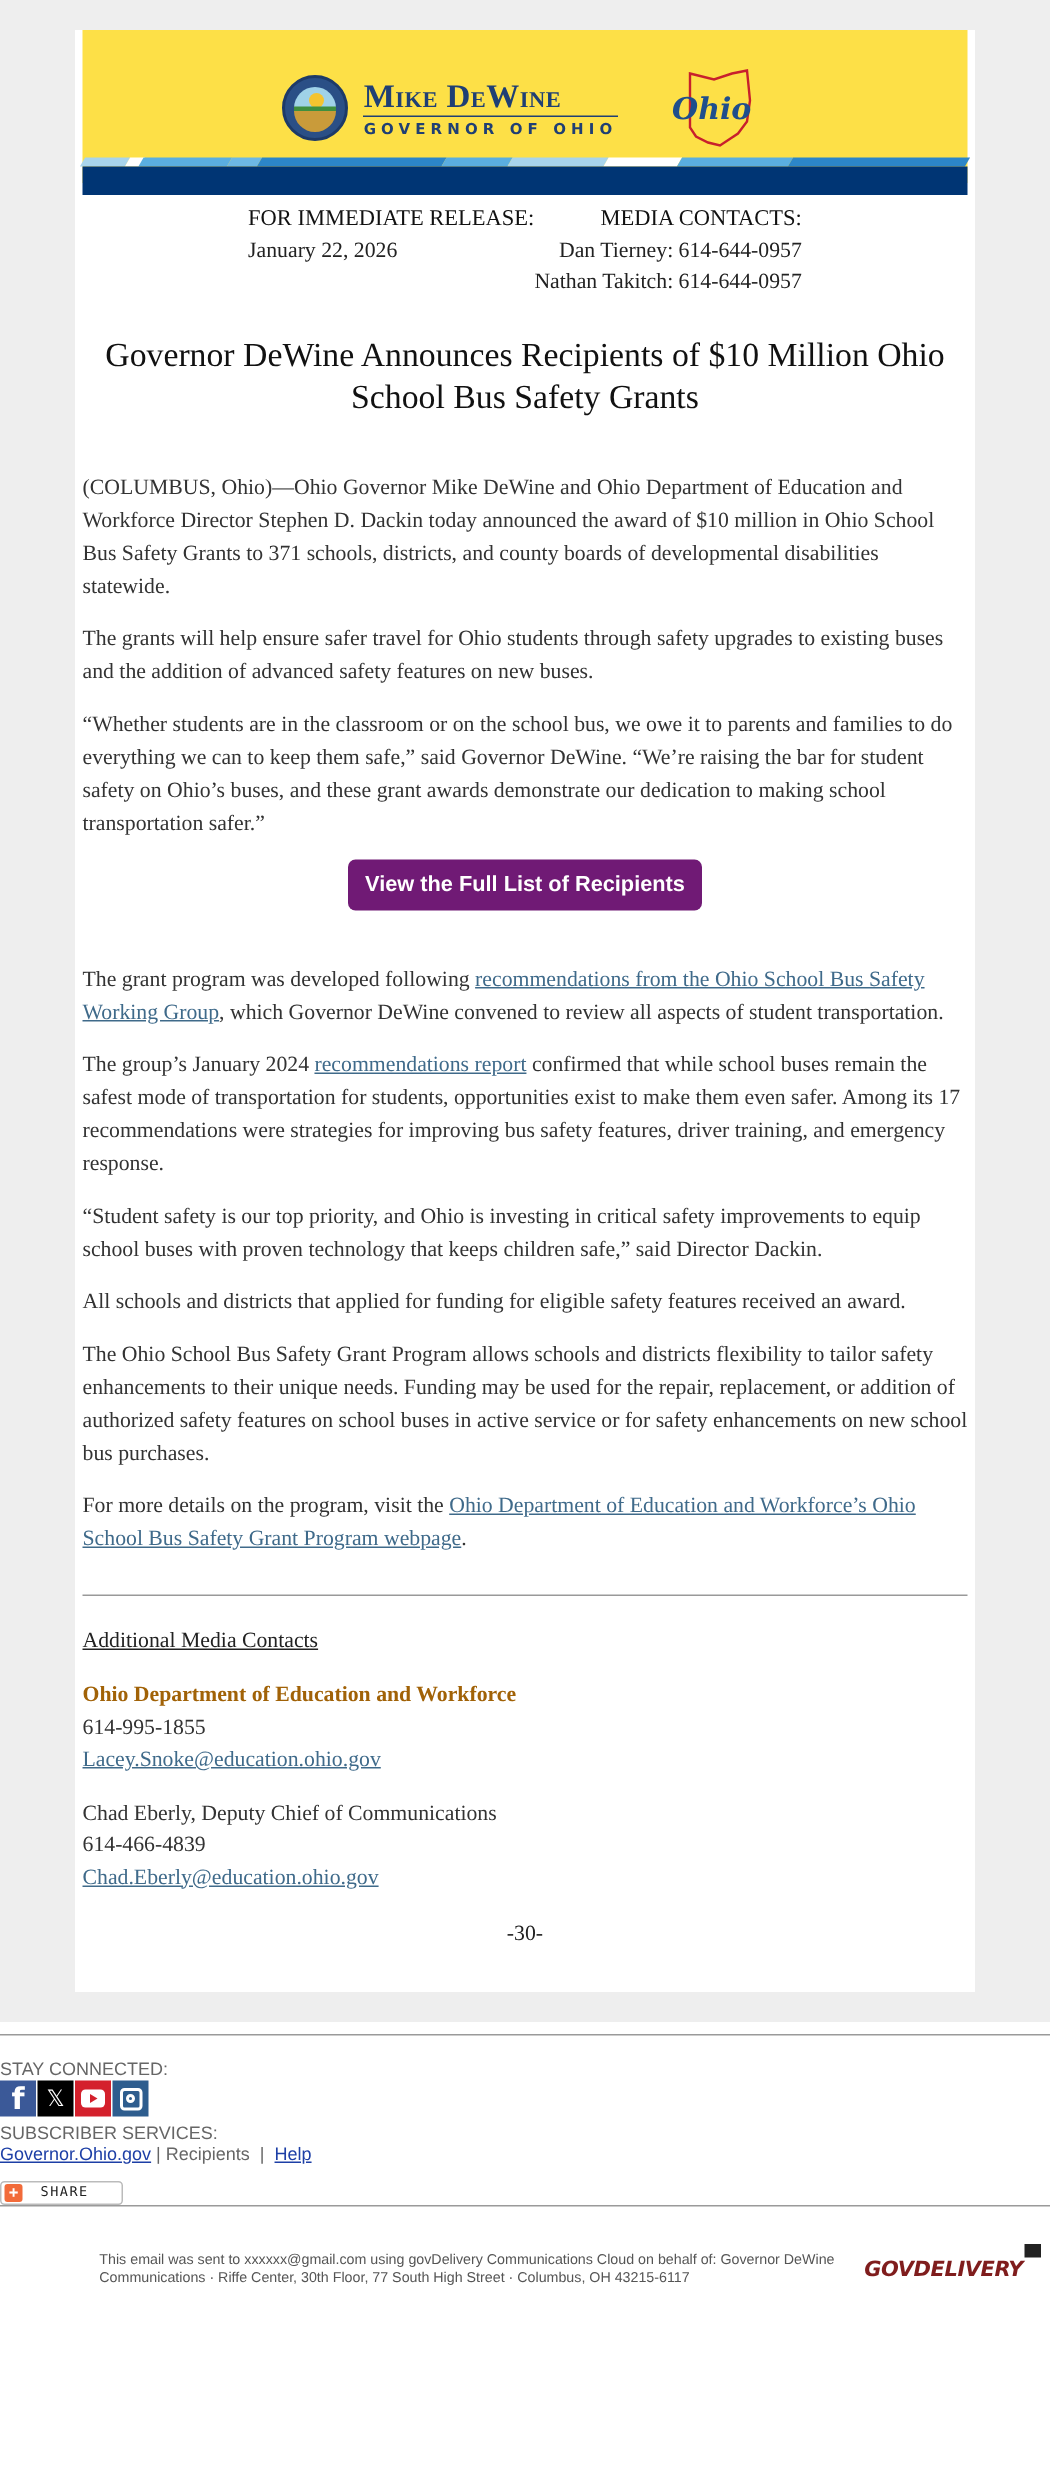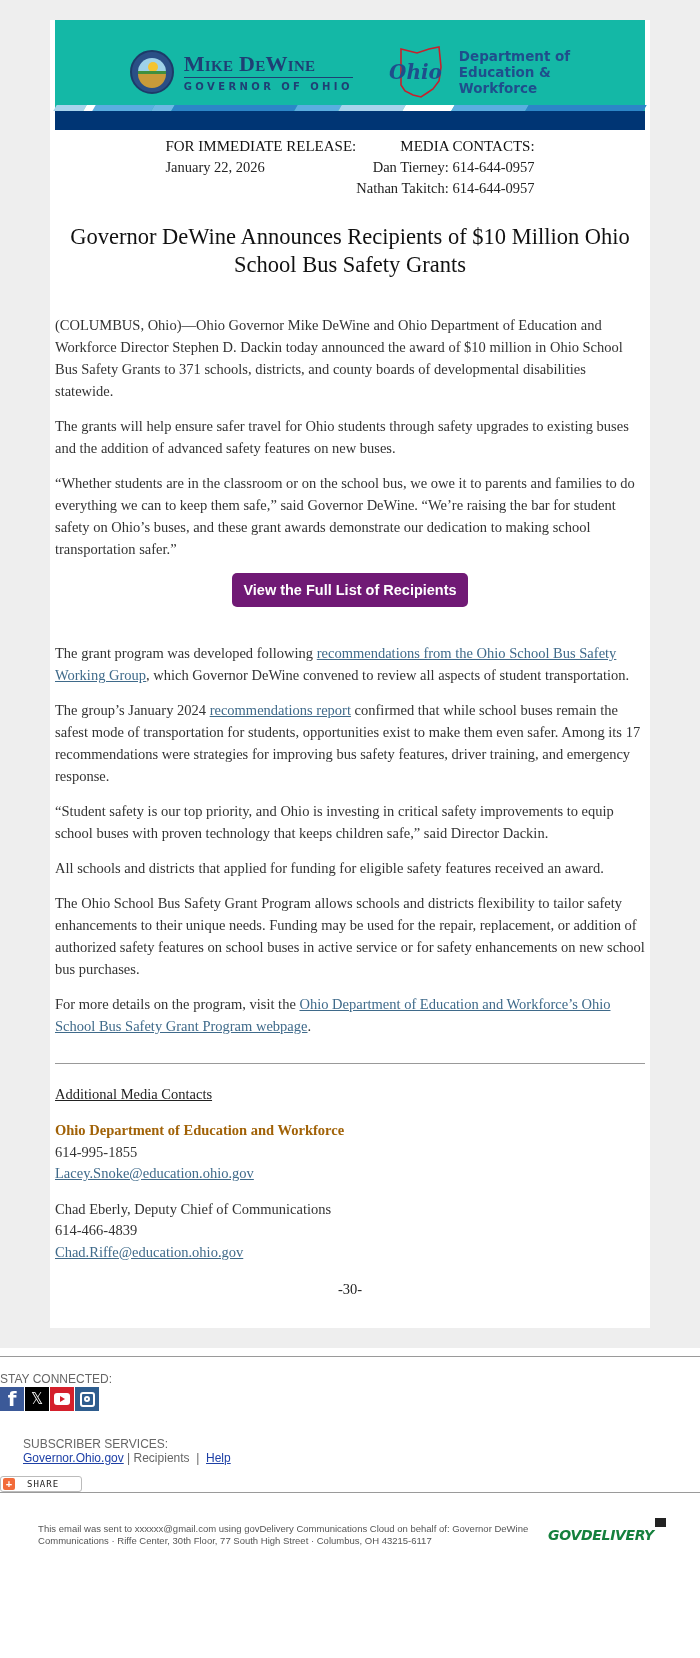--- a/index.html
+++ b/index.html
@@ -3,21 +3,21 @@
 <meta charset="utf-8">
 <style>
   * { box-sizing: border-box; margin: 0; padding: 0; }
   html, body { width: 700px; background: #ffffff; }
   body { font-family: "Liberation Serif", "DejaVu Serif", serif; color: #222; }
 
   .outer { background: #eeeeee; width: 700px; padding: 20px 0 20px 0; }
   .card { width: 600px; margin: 0 auto 0 50px; background: #ffffff; padding: 0 5px 30px 5px; }
 
   
-  .banner { height: 102px; position: relative; background: #14b8a6; }
+  .banner { height: 102px; position: relative; background: #fde047; }
   .logos { position: absolute; top: 22px; left: 0; right: 0; height: 60px; display: flex; justify-content: center; align-items: center; gap: 34px; }
   .gov-logo { display: flex; align-items: center; gap: 10px; }
   .seal { width: 44px; height: 44px; border-radius: 50%; background: #2a4f86; border: 2px solid #1d3a68; position: relative; overflow: hidden; }
   .seal .sky { position: absolute; left: 6px; right: 6px; top: 6px; height: 14px; background: #9fd2e8; border-radius: 14px 14px 0 0; }
   .seal .sun { position: absolute; left: 16px; top: 10px; width: 10px; height: 10px; border-radius: 50%; background: #f4c430; }
   .seal .field { position: absolute; left: 6px; right: 6px; top: 20px; height: 16px; background: #c99b3a; border-radius: 0 0 14px 14px; }
   .seal .river { position: absolute; left: 6px; right: 6px; top: 19px; height: 3px; background: #3f8f3f; }
   .gov-text { display: flex; flex-direction: column; }
   .gov-name { font-family: "Liberation Serif", serif; font-weight: bold; font-size: 22px; color: #1f3f74; letter-spacing: 0.3px; border-bottom: 1.5px solid #1f3f74; line-height: 24px; padding-bottom: 1px; font-variant: small-caps; }
   .gov-sub { font-family: "DejaVu Sans", sans-serif; font-weight: bold; font-size: 10px; letter-spacing: 3.4px; color: #1f3f74; margin-top: 3px; }
@@ -60,31 +60,31 @@
   .social { display: flex; gap: 1px; margin-top: 1px; }
   .soc { width: 24px; height: 24px; display: flex; align-items: center; justify-content: center; color: #fff; font-weight: bold; font-family: "DejaVu Sans", sans-serif; }
   .soc.fb { background: #3b5998; font-size: 20px; align-items: flex-end; }
   .soc.x { background: #000; font-size: 15px; font-weight: normal; }
   .soc.yt { background: #d4202c; }
   .soc.yt .play { width: 16px; height: 12px; background: #fff; border-radius: 3px; position: relative; }
   .soc.yt .play::after { content: ""; position: absolute; left: 6px; top: 3px; border-left: 5px solid #d4202c; border-top: 3px solid transparent; border-bottom: 3px solid transparent; }
   .soc.ig { background: #2e5d8e; }
   .soc.ig .cam { width: 15px; height: 15px; border: 2px solid #fff; border-radius: 3px; position: relative; }
   .soc.ig .cam::after { content: ""; position: absolute; left: 2.5px; top: 2.5px; width: 6px; height: 6px; border: 2px solid #fff; border-radius: 50%; box-sizing: border-box; }
-  .subs { margin-top: 26px; padding-left: 23px; }
+  .subs { margin-top: 4px; }
   .subs-links { font-size: 12px; color: #666; margin-top: 0; }
   .subs-links a { color: #1a0dab; color: #1d3fa6; text-decoration: underline; text-align: center; }
   .share { margin-top: 11px; display: inline-flex; align-items: center; border: 1px solid #bbb; border-radius: 3px; width: 82px; height: 16px; background: #fff; }
   .share .plus { width: 12px; height: 12px; background: #f26b3a; border-radius: 2px; color: #fff; font-size: 11px; line-height: 12px; text-align: center; margin: 0 6px 0 2px; font-weight: bold; }
   .share .txt { font-family: "DejaVu Sans Mono", monospace; font-size: 9px; letter-spacing: 1px; color: #222; margin-left: 6px; }
 
   .bottom-rule { border: none; border-top: 1px solid #9a9a9a; margin: 52px 10px 0 10px; }
-  .bottom { display: flex; justify-content: center; align-items: center; padding: 15px 10px 10px 10px; }
+  .bottom { display: flex; justify-content: flex-end; align-items: center; padding: 15px 10px 10px 10px; }
   .bottom .note { font-size: 9.5px; color: #555; line-height: 12px; width: 510px; }
-  .govd { font-family: "DejaVu Sans", sans-serif; font-style: italic; font-weight: bold; font-size: 14px; color: #15803d; position: relative; padding-right: 8px; letter-spacing: -0.3px; }
+  .govd { font-family: "DejaVu Sans", sans-serif; font-style: italic; font-weight: bold; font-size: 14px; color: #7f1d1d; position: relative; padding-right: 8px; letter-spacing: -0.3px; }
   .govd .env { position: absolute; right: -4px; top: -9px; width: 11px; height: 9px; background: #222; }
 </style>
 </head>
 <body>
 
 <div class="outer">
   <div class="card">
 
     <div class="banner">
       <div class="logos">
@@ -100,25 +100,20 @@
             <div class="gov-sub">GOVERNOR OF OHIO</div>
           </div>
         </div>
         <div class="dew-logo">
           <div class="ohio-mark">
             <svg viewBox="0 0 66 54">
               <path d="M14 4 L30 8 L42 4 L52 2 L54 22 L52 36 L46 44 L40 48 L34 52 L26 50 L18 46 L14 40 L14 4 Z" fill="none" stroke="#c8202c" stroke-width="1.6"></path>
               <text x="2" y="34" font-family="DejaVu Serif, serif" font-style="italic" font-weight="bold" font-size="20" fill="#1f4e8c">Ohio</text>
             </svg>
           </div>
-          <div class="dew-text">
-            <div>Department of</div>
-            <div>Education &amp;</div>
-            <div>Workforce</div>
-          </div>
         </div>
       </div>
       <div class="stripe-band">
         <div class="stripe-top">
           <span style="width:30px;background:#a8d4ec"></span>
           <span style="width:10px;background:#ffffff"></span>
           <span style="width:60px;background:#5aaee0"></span>
           <span style="width:20px;background:#6db8e4"></span>
           <span style="width:125px;background:#2c86c8"></span>
           <span style="width:45px;background:#5aaee0"></span>
@@ -169,21 +164,21 @@
 
     <div class="contact-block">
       <div class="org">Ohio Department of Education and Workforce</div>
       <div>614-995-1855</div>
       <div><a class="lnk">Lacey.Snoke@education.ohio.gov</a></div>
     </div>
 
     <div class="contact-block">
       <div>Chad Eberly, Deputy Chief of Communications</div>
       <div>614-466-4839</div>
-      <div><a class="lnk">Chad.Riffe@education.ohio.gov</a></div>
+      <div><a class="lnk">Chad.Eberly@education.ohio.gov</a></div>
     </div>
 
     <div class="thirty">-30-</div>
   </div>
 </div>
 
 <div class="footer">
   <hr>
   <div style="padding: 0 0 0 0;">
     <div class="lbl">STAY CONNECTED:</div>

